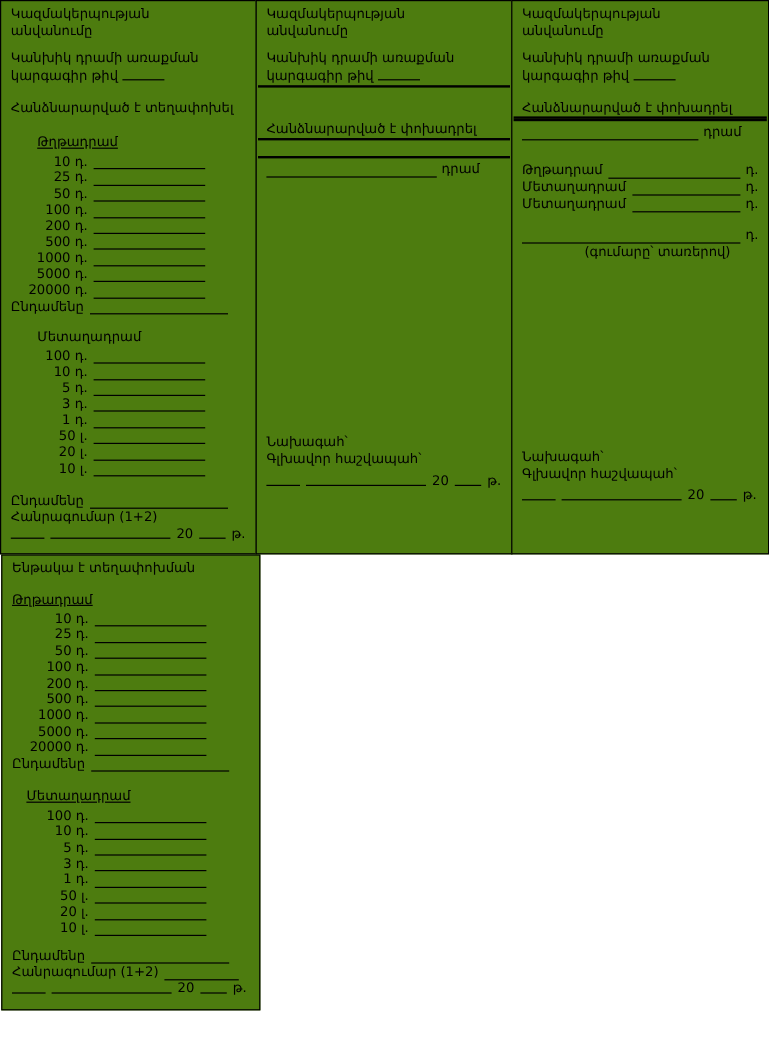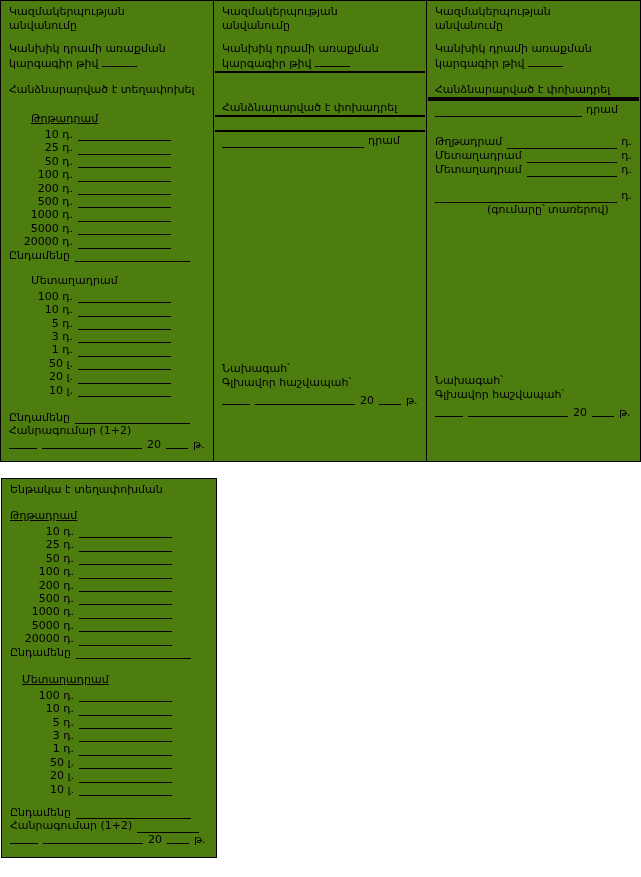--- a/index.html
+++ b/index.html
@@ -4,21 +4,21 @@
 <style>
   html,body{margin:0;padding:0;}
   body{
     width:641px;height:877px;position:relative;background:#ffffff;
     font-family:"DejaVu Sans", sans-serif;font-size:11px;color:#000;
   }
   .panel{position:absolute;border:1px solid #000;box-sizing:border-box;padding:4px 8px 16px 8px;background:#4d7c0f;}
   #panel-order1{left:0;top:0;width:214px;height:462px;}
   #panel-order2{left:213px;top:0;width:214px;height:462px;}
   #panel-order3{left:426px;top:0;width:215px;height:462px;}
-  #panel-order4{left:1px;top:478px;width:216px;height:380px;}
+  #panel-order4{left:1px;top:462px;width:216px;height:380px;}
 
   .ln{line-height:14px;}
   .mt9{margin-top:9px;} .mt10{margin-top:10px;} .mt12{margin-top:12px;}
   .mt14{margin-top:14px;} .mt15{margin-top:15px;} .mt18{margin-top:18px;}
   .mt2{margin-top:2px;}
 
   .sec-title{line-height:14px;text-decoration:underline;}
   .ind22{margin-left:22px;} .ind12{margin-left:12px;}
 
   .row{display:flex;align-items:flex-end;line-height:13.4px;height:13.4px;}

